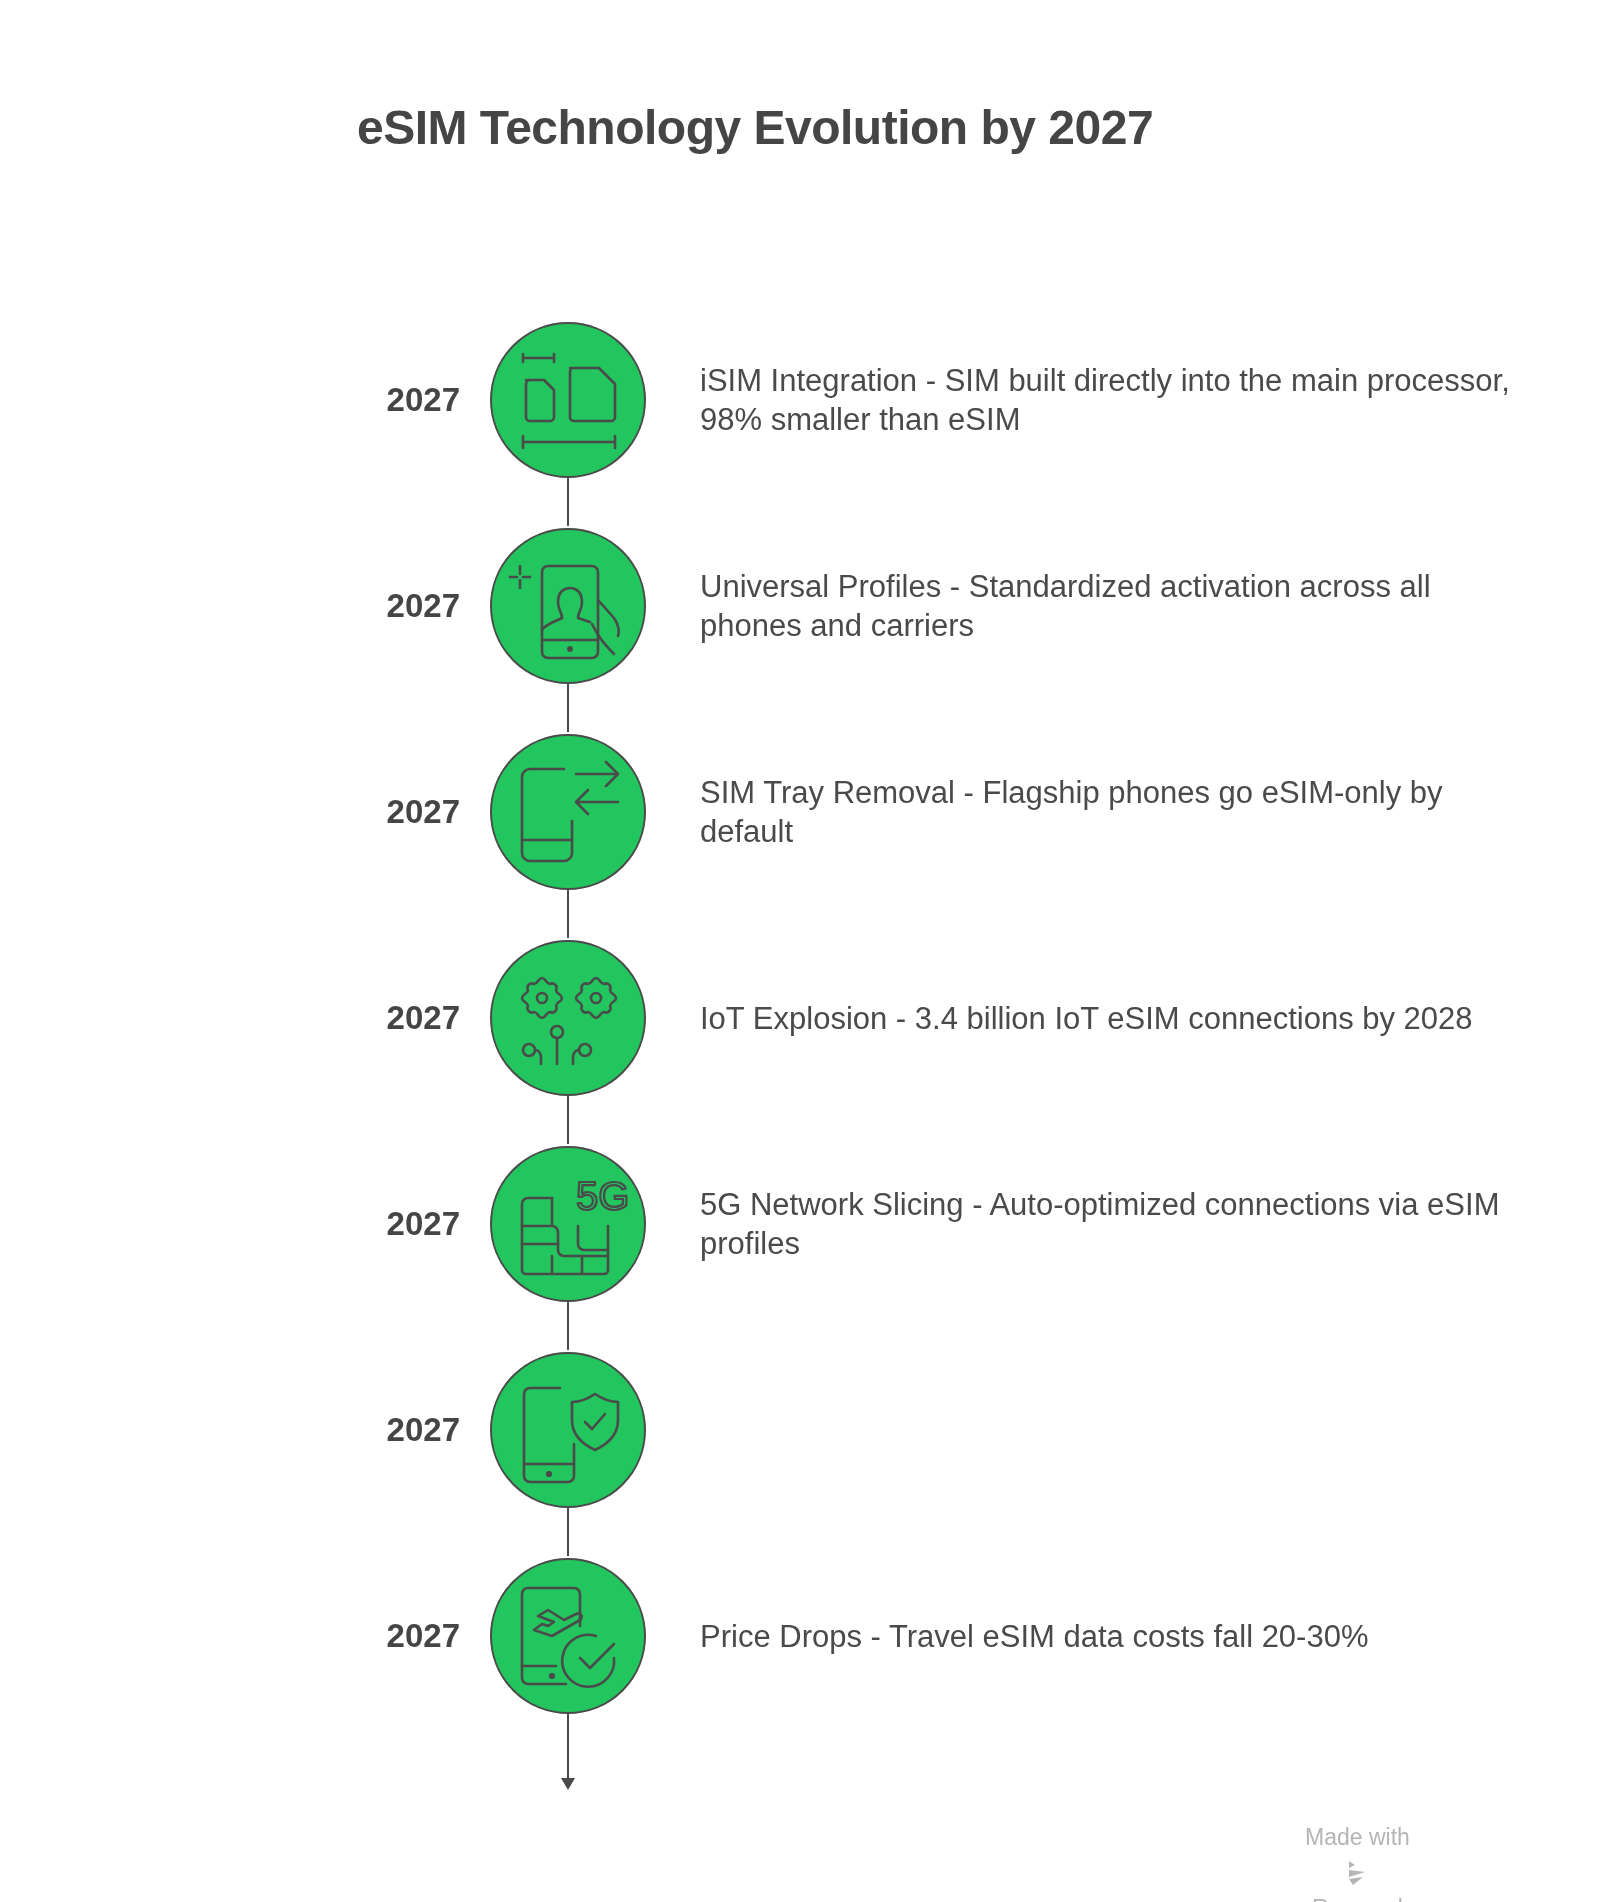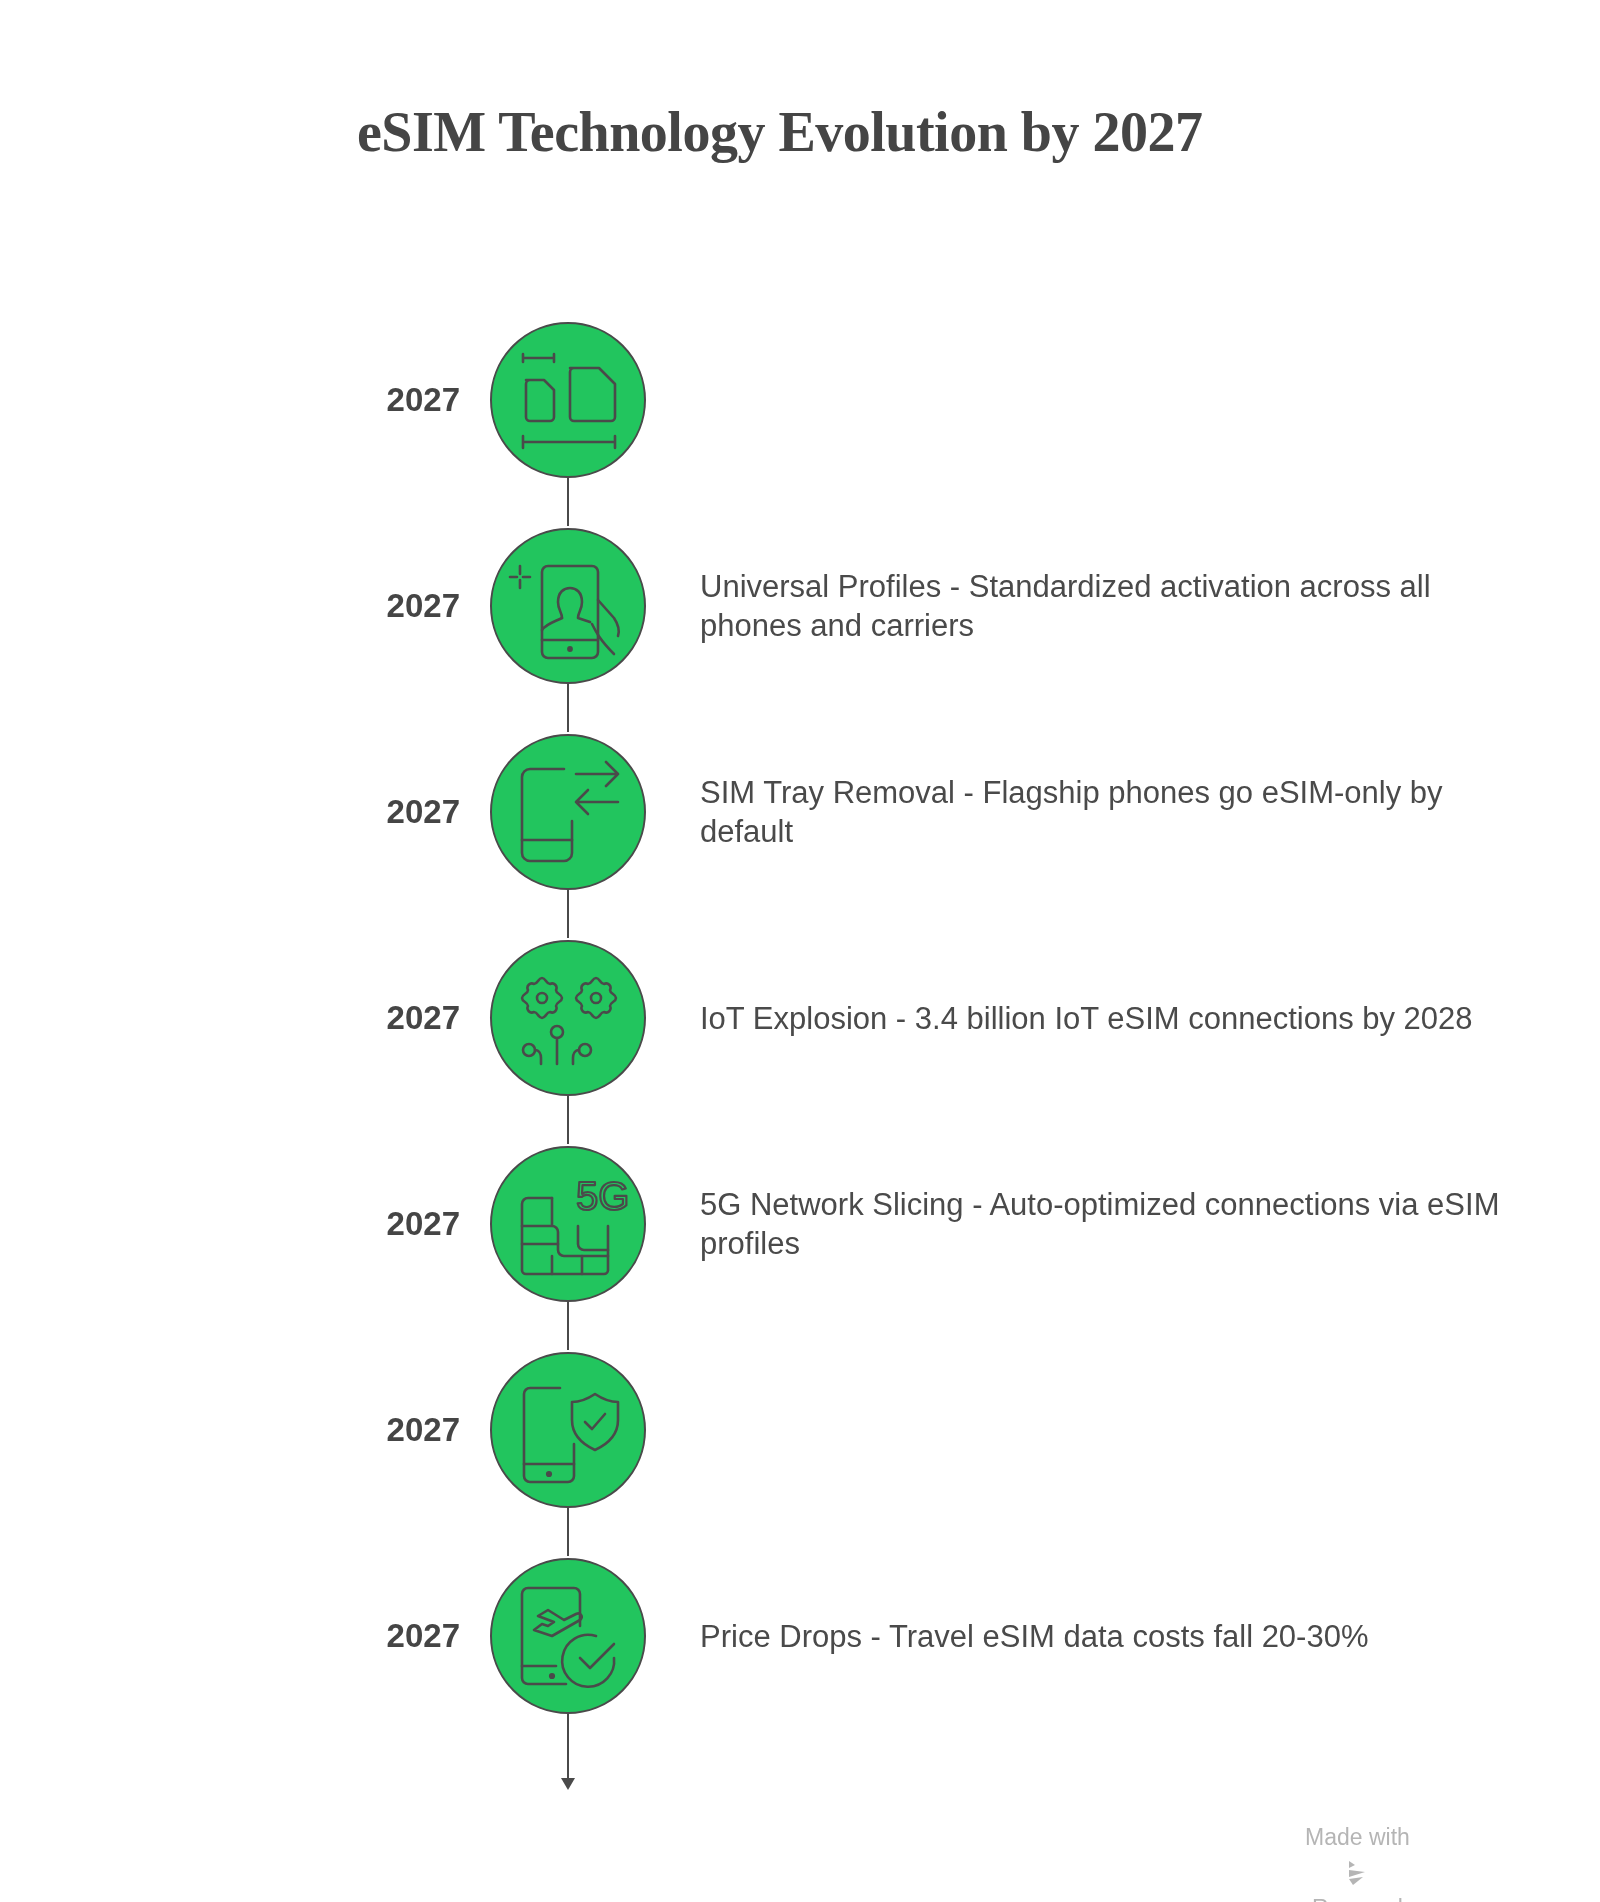--- a/index.html
+++ b/index.html
@@ -16,25 +16,24 @@
       color: #444444;
     }
     .title {
       position: absolute;
       left: 0;
       width: 1339px;
       top: 100px;
       text-align: left;
       padding-left: 357px;
       box-sizing: border-box;
-      font-size: 56px;
+      font-size: 48px;
       font-weight: bold;
       color: #454545;
       letter-spacing: -0.5px;
-      font-family: Liberation Serif, serif;
     }
     .timeline {
       position: absolute;
       left: 0;
       top: 0;
       width: 1600px;
       height: 1902px;
     }
     .spine {
       position: absolute;
@@ -136,20 +135,23 @@
 
   <div class="item" style="top:322px;">
     <div class="year">2027</div>
     <div class="node">
       <svg viewBox="0 0 152 152" fill="none" stroke="#4a4a4a" stroke-width="2.6" stroke-linecap="round" stroke-linejoin="round">
         <path d="M31 34 H62 M31 30 V38 M62 30 V38"></path>
         <path d="M34 56 H52 L62 66 V93 A4 4 0 0 1 58 97 H38 A4 4 0 0 1 34 93 V60 A4 4 0 0 1 38 56 Z"></path>
         <path d="M78 44 H107 L123 60 V93 A4 4 0 0 1 119 97 H82 A4 4 0 0 1 78 93 V48 A4 4 0 0 1 82 44 Z"></path>
         <path d="M31 118 H123 M31 112 V124 M123 112 V124"></path>
       </svg>
+    </div>
+    <div class="desc">
+      <span>iSIM Integration - SIM built directly into the main processor, 98% smaller than eSIM</span>
     </div>
   </div>
 
   <div class="item" style="top:528px;">
     <div class="year">2027</div>
     <div class="node">
       <svg viewBox="0 0 152 152" fill="none" stroke="#4a4a4a" stroke-width="2.6" stroke-linecap="round" stroke-linejoin="round">
         <path d="M28 36 V44 M28 50 V58 M18 47 H25 M31 47 H38"></path>
         <rect x="50" y="36" width="56" height="92" rx="6"></rect>
         <path d="M50 110 H106"></path>

